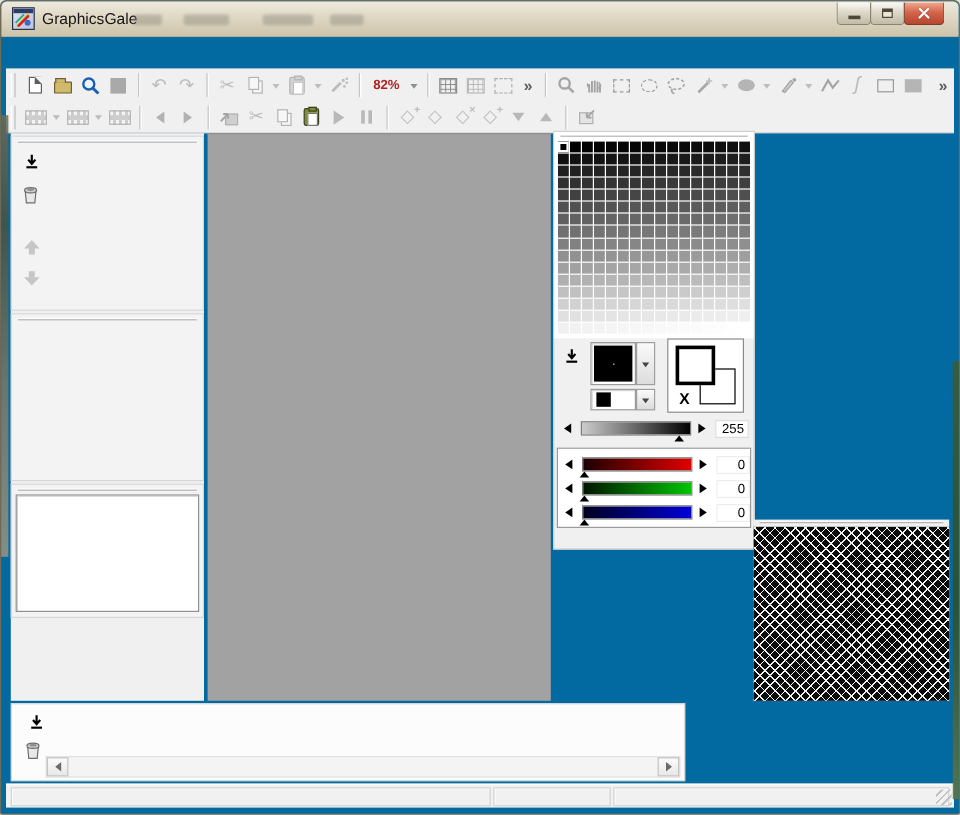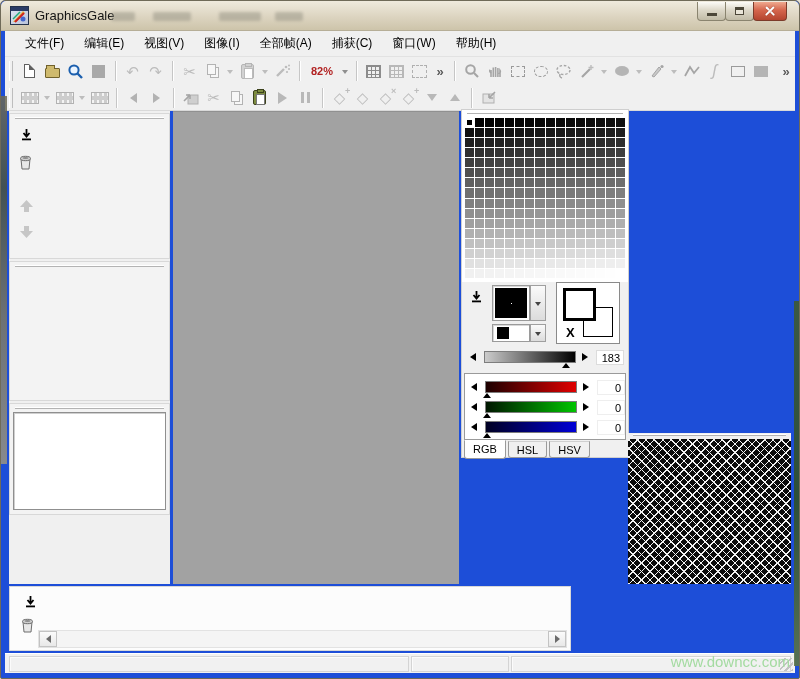--- a/index.html
+++ b/index.html
@@ -1,20 +1,20 @@
 <!DOCTYPE html>
 <html><head>
 <meta charset="utf-8">
 <style>
   html,body{margin:0;padding:0}
   body{width:800px;height:679px;position:relative;font-family:"Liberation Sans",sans-serif;background:#e8e4d8;overflow:hidden}
   *{box-sizing:border-box}
 
   
-  #win{position:absolute;inset:0;background:#1d4ed8;border:1px solid #6f6a58;border-radius:5px 5px 2px 2px}
+  #win{position:absolute;inset:0;background:#0369a1;border:1px solid #6f6a58;border-radius:5px 5px 2px 2px}
   .edge-tint-left{position:absolute;left:0;top:95px;width:6px;height:368px;background:linear-gradient(#6d6a55,#49523d 25%,#7a7763 60%,#9a9480);opacity:.85}
   .edge-tint-right{position:absolute;right:0;top:300px;width:5px;height:365px;background:linear-gradient(#3f5a33,#2e4f28 55%,#5d7547);opacity:.9}
 
   
   .titlebar{position:absolute;left:0;top:0;right:0;height:30px;background:linear-gradient(#efeadd,#dcd4c0 55%,#cdc4aa);border-radius:5px 5px 0 0;border-bottom:1px solid #b6ae97}
   .app-icon{position:absolute;left:9px;top:5px;width:19px;height:19px;border:1px solid #24324c;background:linear-gradient(135deg,#dfe6f2,#b9c3da);overflow:hidden}
   .title-text{position:absolute;left:34px;top:7px;font-size:13px;color:#141414}
   .blob{position:absolute;top:11px;height:9px;background:#8d8b7d;opacity:.45;filter:blur(1.5px);border-radius:2px}
   .winbtns{position:absolute;top:1px;right:12px;display:flex}
   .wbtn{width:29px;height:19px;border:1px solid #8a846f;border-top:none;border-radius:0 0 4px 4px;background:linear-gradient(#fcfbf7,#ddd8c9 45%,#c1bba6);display:flex;align-items:center;justify-content:center;margin-left:-1px;position:relative}
@@ -166,30 +166,20 @@
         </div>
       <div class="wbtn close">
           <div class="glyph-x">
             <i></i>
             <i></i>
           </div>
         </div>
     </div>
   </div>
 
-  <div class="menubar">
-    <span class="menu-item">文件(F)</span>
-    <span class="menu-item">编辑(E)</span>
-    <span class="menu-item">视图(V)</span>
-    <span class="menu-item">图像(I)</span>
-    <span class="menu-item">全部帧(A)</span>
-    <span class="menu-item">捕获(C)</span>
-    <span class="menu-item">窗口(W)</span>
-    <span class="menu-item">帮助(H)</span>
-  </div>
 
   <div class="tbar tb1">
     <div class="gripper"></div>
     <div class="tbtn">
         <div class="ipage"></div>
       </div>
     <div class="tbtn">
         <div class="ifold"></div>
       </div>
     <div class="tbtn">
@@ -726,21 +716,21 @@
       <div class="back"></div>
       <div class="front"></div>
       <div class="xlab">X</div>
     </div>
 
     <div class="srow" style="left:8px;top:241px;width:156px">
       <div class="stri-l" style="left:0"></div>
       <div class="track" style="left:14px;width:92px;background:linear-gradient(to right,#cccccc,#000)"></div>
       <div class="thumb" style="left:92px"></div>
       <div class="stri-r" style="left:112px"></div>
-      <div class="valbox" style="left:126px">183</div>
+      <div class="valbox" style="left:126px">255</div>
     </div>
 
     <div class="rgbbox">
       <div class="srow" style="left:6px;top:7px;width:152px">
         <div class="stri-l"></div>
         <div class="track" style="left:14px;width:92px;background:linear-gradient(to right,#1c0000,#e00000)"></div>
         <div class="thumb" style="left:12px"></div>
         <div class="stri-r" style="left:112px"></div>
         <div class="valbox" style="left:126px;border-color:#eee">0</div>
       </div>
@@ -753,25 +743,20 @@
       </div>
       <div class="srow" style="left:6px;top:47px;width:152px">
         <div class="stri-l"></div>
         <div class="track" style="left:14px;width:92px;background:linear-gradient(to right,#000022,#0000d6)"></div>
         <div class="thumb" style="left:12px"></div>
         <div class="stri-r" style="left:112px"></div>
         <div class="valbox" style="left:126px;border-color:#eee">0</div>
       </div>
     </div>
 
-    <div class="tabs">
-      <div class="tab active">RGB</div>
-      <div class="tab">HSL</div>
-      <div class="tab">HSV</div>
-    </div>
   </div>
 
   <div class="patpanel">
     <div class="grip" style="margin-top:1px"></div>
     <div class="pattern"></div>
   </div>
 
   <div class="bstrip">
     <div class="panel-ibtn" style="left:10px;top:4px">
       <svg width="13" height="13" viewBox="0 0 13 13">
@@ -800,16 +785,15 @@
     <div class="seg" style="left:4px;width:400px"></div>
     <div class="seg" style="left:406px;width:98px"></div>
     <div class="seg" style="left:506px;right:4px"></div>
     <div class="rgrip"></div>
   </div>
 
   <div class="edge-tint-left"></div>
   <div class="edge-tint-right"></div>
 
   <div class="wmark">
-    <div class="wm2">www.downcc.com</div>
   </div>
 
 </div>
 
 </body></html>

